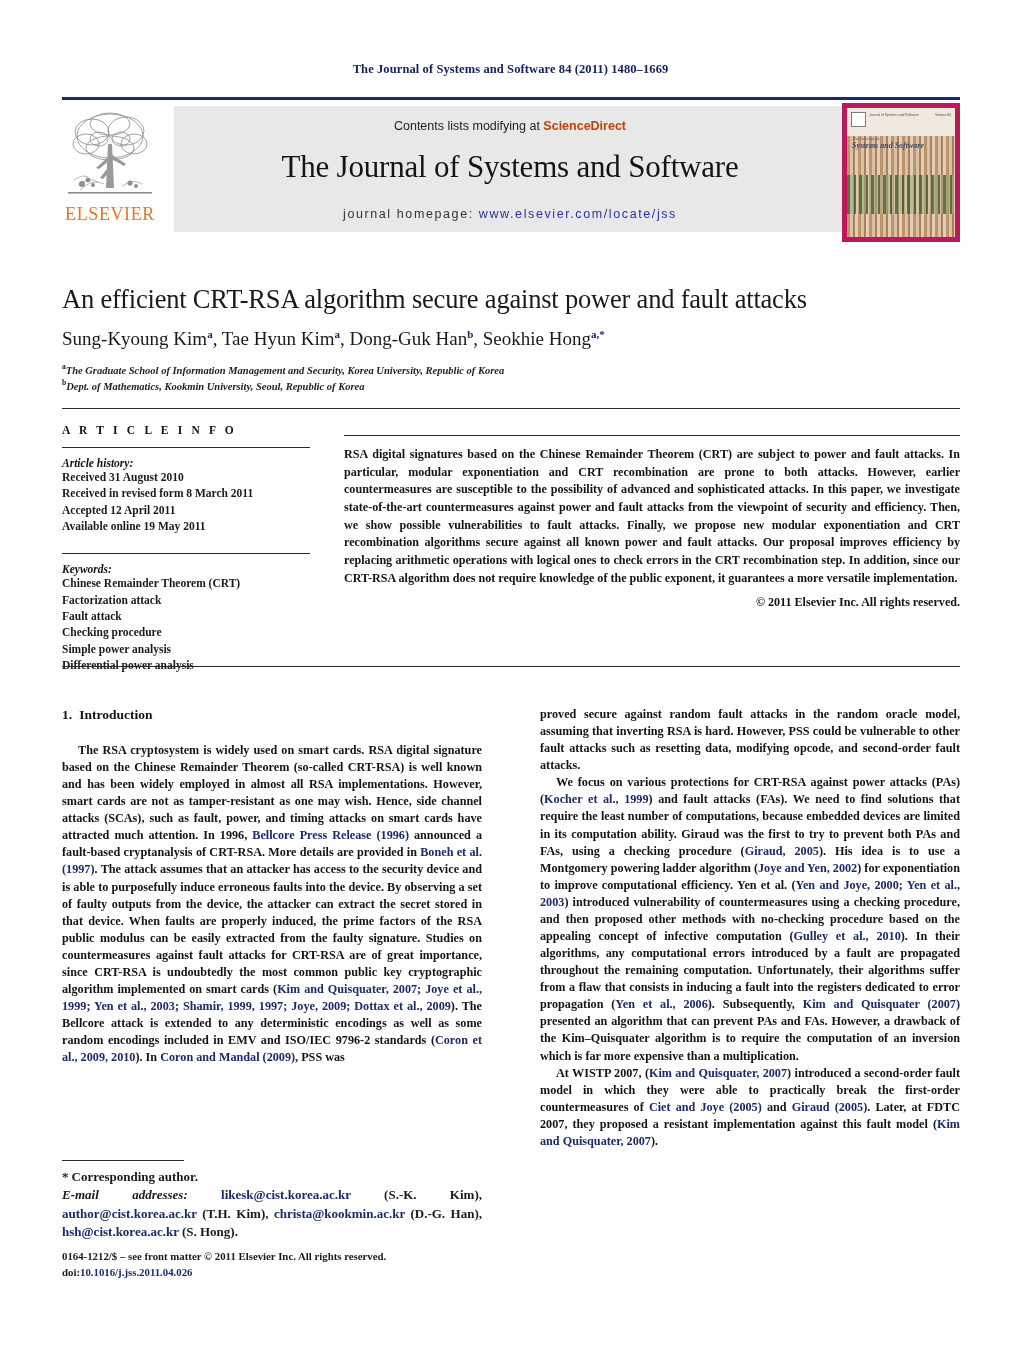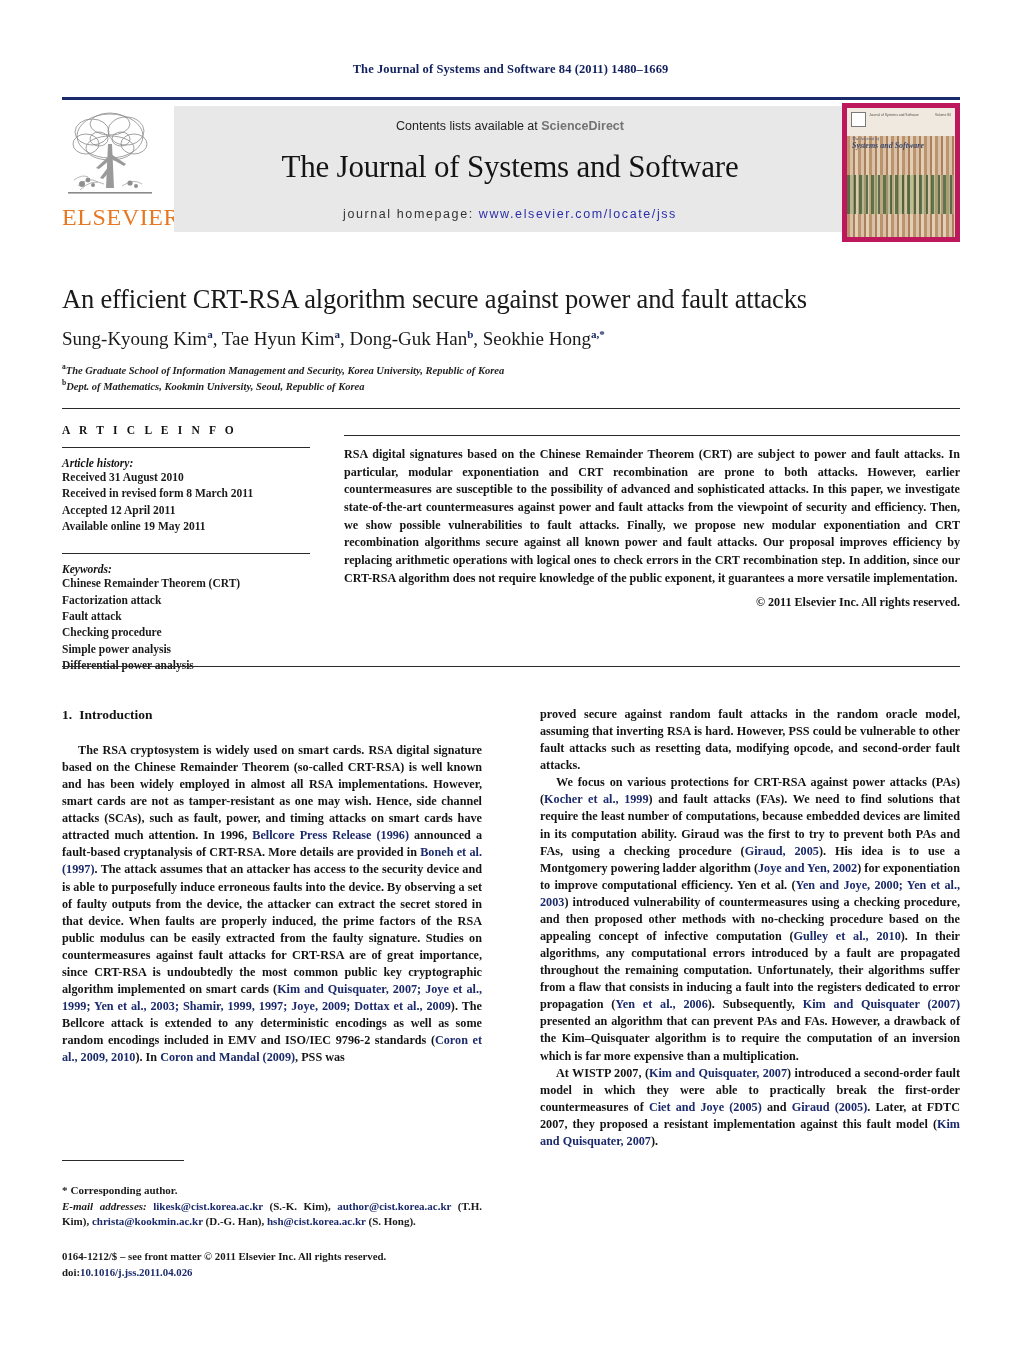--- a/index.html
+++ b/index.html
@@ -64,21 +64,21 @@
     left: 4px; top: 0px;
     width: 88px; height: 98px;
   }
   .elsevier-word {
     position: absolute;
     left: 0px;
     top: 99px;
     width: 96px;
     text-align: center;
     font-family: "Liberation Serif", serif;
-    font-size: 24px;
+    font-size: 18px;
     letter-spacing: 0.6px;
     color: #e87722;
     line-height: 1;
   }
   .banner {
     position: absolute;
     left: 112px;
     top: 9px;
     width: 672px;
     height: 126px;
@@ -88,21 +88,21 @@
     position: absolute;
     top: 13px;
     left: 0;
     width: 672px;
     text-align: center;
     font-family: "Liberation Sans", sans-serif;
     font-size: 12.5px;
     color: #222;
   }
   .banner-contents .sd {
-    color: #737373;
+    color: #c2410c;
     font-weight: bold;
     text-align: center;
   }
   .banner-title {
     position: absolute;
     top: 43px;
     left: 0;
     width: 672px;
     text-align: center;
     font-family: "Liberation Serif", serif;
@@ -361,22 +361,22 @@
     left: 62px;
     top: 1160px;
     width: 420px;
   }
   .footnote-rule {
     width: 122px;
     height: 1px;
     background: #2a2a2a;
   }
   .footnote-body {
-    margin-top: 22px;
-    font-size: 11px;
+    margin-top: 7px;
+    font-size: 13px;
     font-weight: bold;
     line-height: 1.42;
     color: #1a1a1a;
     text-align: justify;
   }
   .footnote-body .star { margin-right: 3px; }
   .footnote-indent { text-indent: 13px; }
   .email-head {
     font-style: italic;
   }
@@ -433,21 +433,21 @@
           <circle cx="27" cy="79" r="2"></circle>
           <circle cx="64" cy="77" r="2.6"></circle>
           <circle cx="70" cy="80" r="2"></circle>
         </g>
       </svg>
       <div class="elsevier-word">ELSEVIER</div>
     </div>
 
     <div class="banner">
       <div class="banner-contents">
-        <span>Contents lists available at </span><span class="sd">ScienceDirect</span>
+        <span>Contents lists modifying at </span><span class="sd">ScienceDirect</span>
       </div>
       <div class="banner-title">The Journal of Systems and Software</div>
       <div class="banner-homepage">
         <span>journal homepage: </span><span class="url">www.elsevier.com/locate/jss</span>
       </div>
     </div>
 
     <div class="cover">
       <div class="cover-stripes"></div>
       <div class="cover-band"></div>

